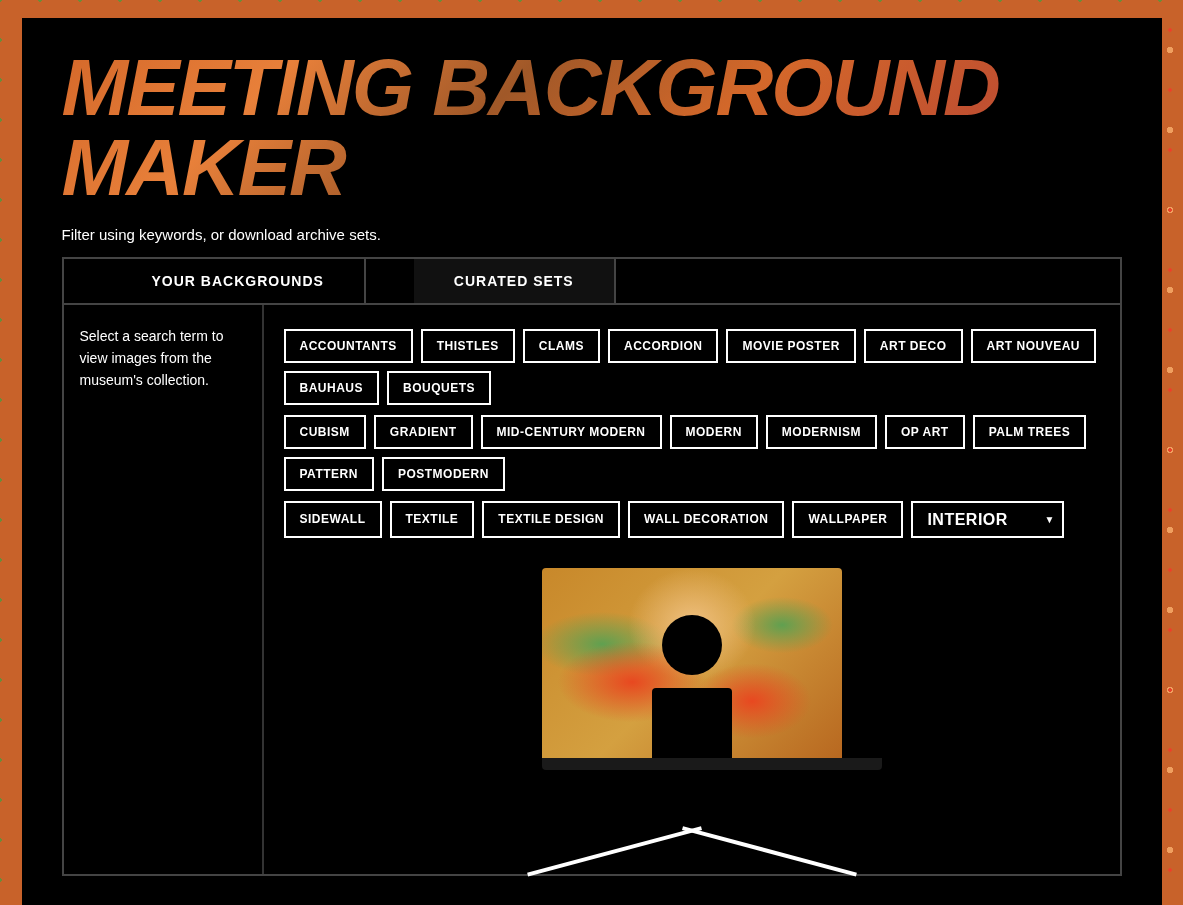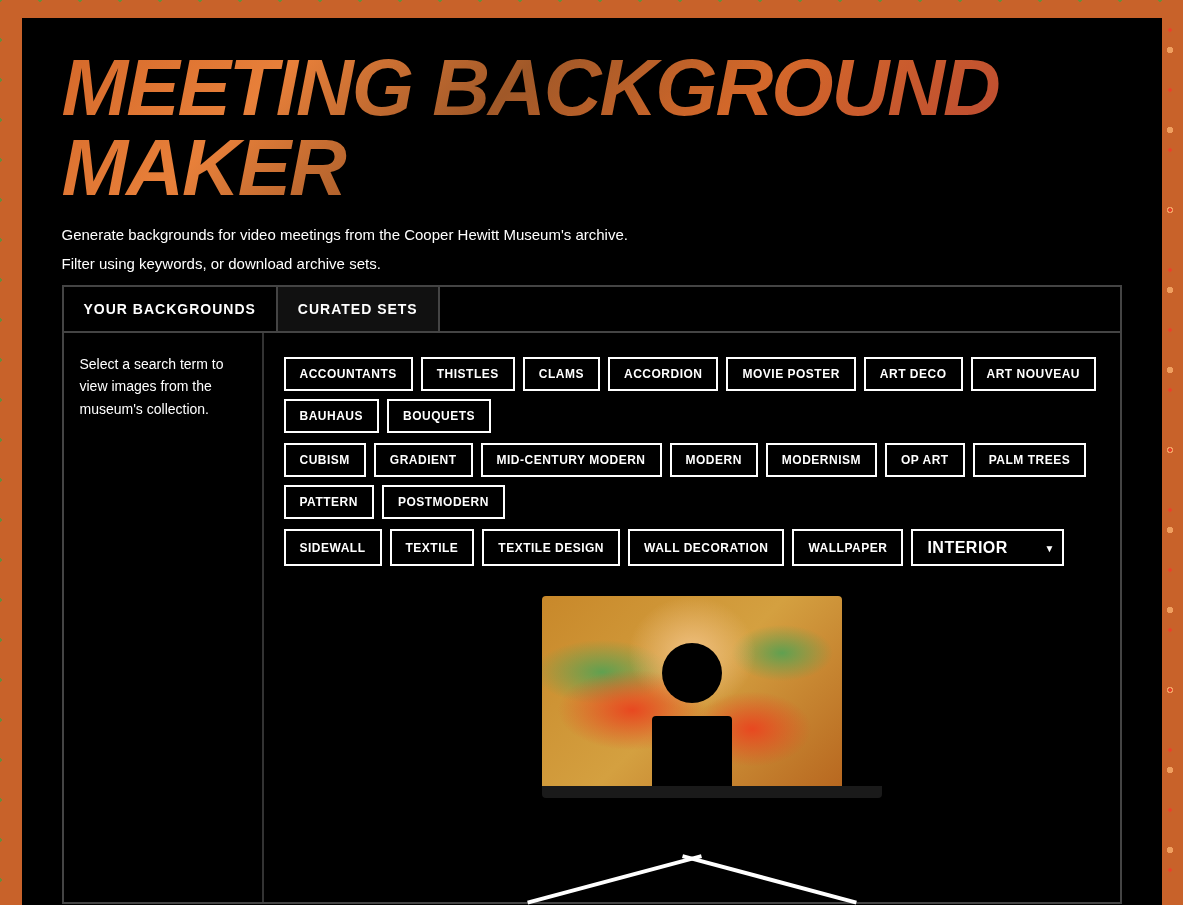--- a/index.html
+++ b/index.html
@@ -77,23 +77,24 @@
 
     .tab-btn {
       background: #111;
       border: none;
       color: #fff;
       font-family: 'Arial Black', Arial, sans-serif;
       font-weight: 900;
       font-size: 14px;
       text-transform: uppercase;
       letter-spacing: 1px;
-      padding: 14px 20px;
+      padding: 14px 40px;
       cursor: pointer;
       border-right: 2px solid #444;
+      margin-left: 48px;
     }
 
     .tab-btn.active {
       background: #000;
     }
 
     .tabs-body {
       display: flex;
       min-height: 540px;
     }
@@ -241,21 +242,20 @@
 <body>
 
 <div class="outer-border">
   <div class="title-block">
     <div class="title-main">
       <span>MEETING BACKGROUND</span><br>
       <span>MAKER</span>
     </div>
   </div>
 
-  <p class="subtitle-text">Generate backgrounds for video meetings from the Cooper Hewitt Museum's archive.</p>
   <p class="subtitle-text">Filter using keywords, or download archive sets.</p>
 
   <div class="tabs-container">
     <div class="tabs-header">
       <button class="tab-btn active">YOUR BACKGROUNDS</button>
       <button class="tab-btn">CURATED SETS</button>
     </div>
 
     <div class="tabs-body">
       <div class="sidebar">

